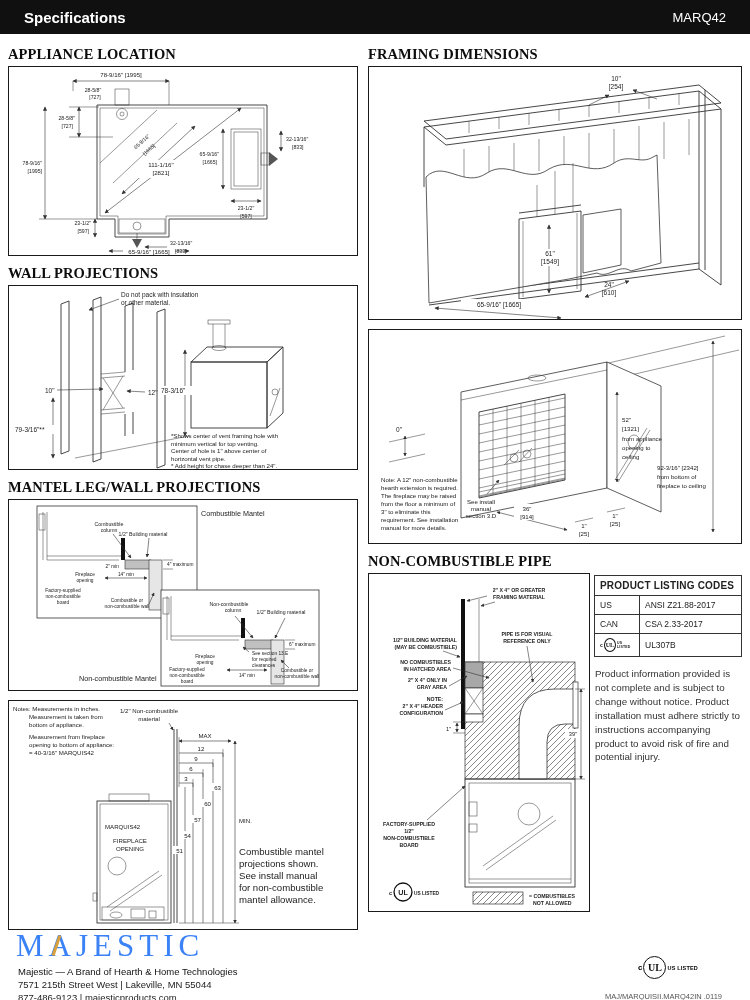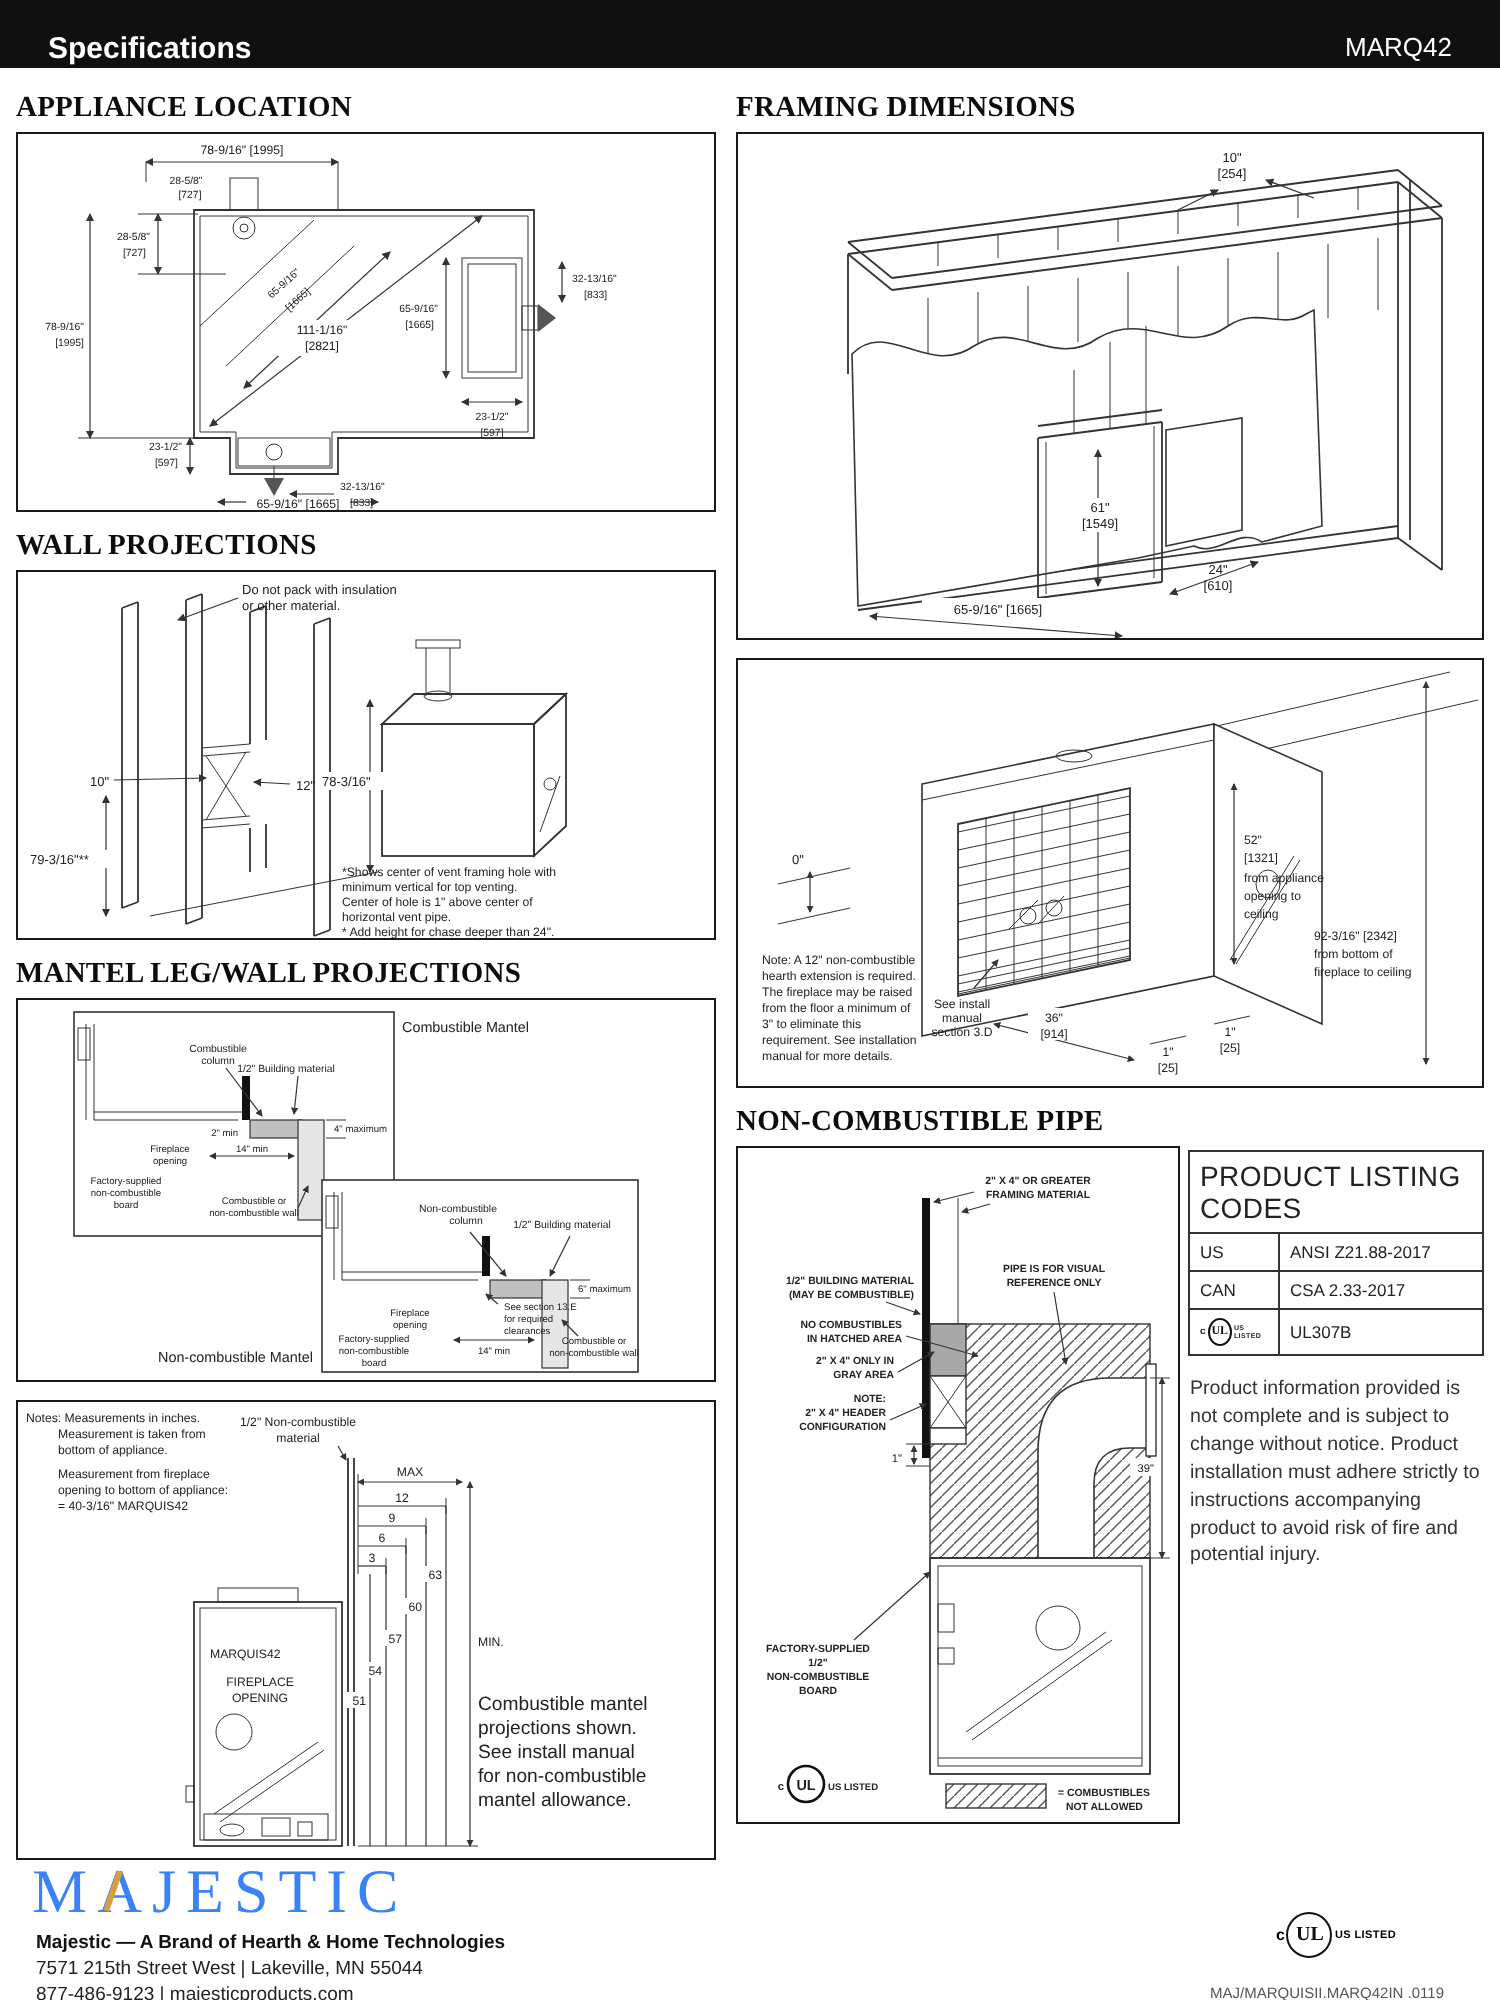--- a/index.html
+++ b/index.html
@@ -1,19 +1,19 @@
 <!DOCTYPE html>
 <html><head>
 <meta charset="utf-8">
 <style>
   html,body{margin:0;padding:0;background:#e8e8e8}
   .page{position:relative;width:750px;height:1000px;background:#fff;margin:0 auto;
         font-family:"Liberation Sans",sans-serif;overflow:hidden}
   .topbar{position:absolute;left:0;top:0;width:750px;height:34px;background:#101010;
-          display:flex;justify-content:space-between;
+          display:flex;align-items:center;justify-content:space-between;
           padding:16px 24px;box-sizing:border-box}
   .topbar .t{color:#fff;font-weight:bold;font-size:15px}
   .topbar .m{color:#fff;font-size:13px}
   .cols{position:absolute;top:46px;left:8px;display:flex;gap:10px}
   .colL{width:350px}
   .colR{width:374px}
   .sect{margin-bottom:9px}
   h2.sec{font-size:14.5px;font-weight:bold;margin:0 0 3px 0;color:#0d0d0d;letter-spacing:.1px;
          font-family:Liberation Serif, serif}
   .dbox{border:1px solid #1a1a1a;background:#fff}
@@ -25,42 +25,42 @@
   .wf{fill:#fff;stroke:#333;stroke-width:.8}
   .f48{font-size:4.8px}.f5{font-size:5.2px}.f55{font-size:5.6px}
   .f6{font-size:6.1px}.f65{font-size:6.5px}.f7{font-size:7.2px}.f95{font-size:9.6px}
   .b{font-weight:bold}
   .mid{text-anchor:middle}.end{text-anchor:end}
   
   .nc-row{display:flex;gap:4px;align-items:flex-start}
   .plc-col{width:148px;padding-top:2px}
   table.plc{border-collapse:collapse;width:148px}
   table.plc th,table.plc td{border:1px solid #333;padding:4px 5px;text-align:left;color:#222}
-  table.plc th{font-size:14px;font-weight:normal;letter-spacing:.2px}
+  table.plc th{font-size:10px;font-weight:bold;letter-spacing:.2px}
   table.plc td{font-size:8.5px}
   table.plc td.k{width:34px}
   .disc{font-size:9.8px;line-height:1.42;color:#333;margin:10px 0 0 1px}
   
   .ulb{display:inline-flex;align-items:center}
   .ulb .c{font-size:8px;font-weight:bold;margin-right:1px}
   .ulb .circ{width:21px;height:21px;border:1.8px solid #111;border-radius:50%;
              display:inline-flex;align-items:center;justify-content:center;
              font-family:"Liberation Serif",serif;font-weight:bold;font-size:10px;color:#111}
   .ulb .us{font-size:5.5px;font-weight:bold;margin-left:1px;letter-spacing:.2px}
   .ulb.mini .c{font-size:5px}
   .ulb.mini .circ{width:12px;height:12px;border-width:1.2px;font-size:6px}
   .ulb.mini .us{font-size:3.5px}
   
   .footer{position:absolute;left:0;top:930px;width:750px;height:70px}
   .footer>div{position:absolute}
   .logo{left:16px;top:-2px;font-family:"Liberation Serif",serif;font-size:31px;
         letter-spacing:5px;color:#3b82f6}
   .logo .gold{position:absolute;left:39px;top:7px;width:3px;height:21px;
               transform:rotate(19deg)}
-  .brand{left:18px;top:36px;font-size:9.5px;font-weight:bold;color:#111}
+  .brand{left:18px;top:36px;font-size:9.5px;font-weight:normal;color:#111}
   .addr{left:18px;top:49px;font-size:9.5px;color:#222}
   .phone{left:18px;top:62px;font-size:9.5px;color:#222}
   .ul-foot{right:52px;top:26px}
   .docnum{right:28px;top:62px;font-size:7.5px;color:#555}
 </style>
 </head>
 <body>
 
 <div class="page">
 

